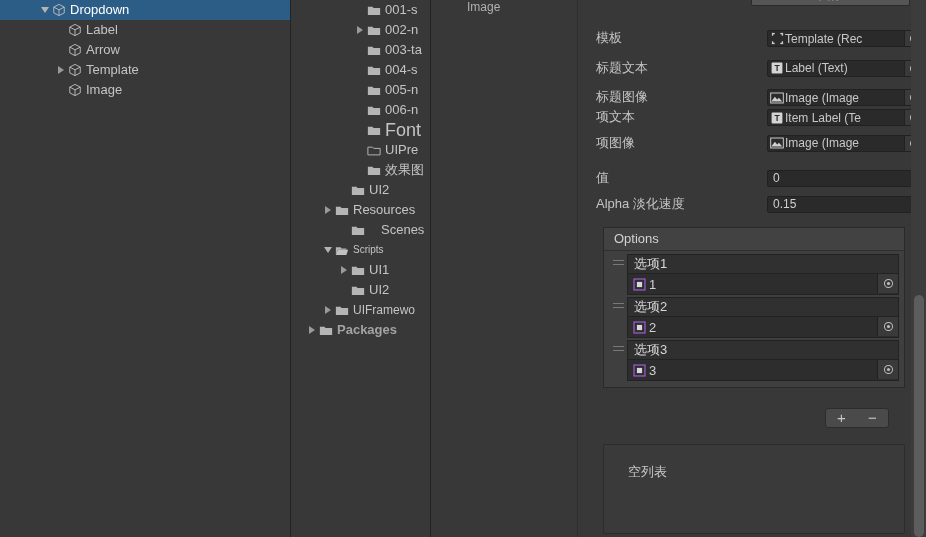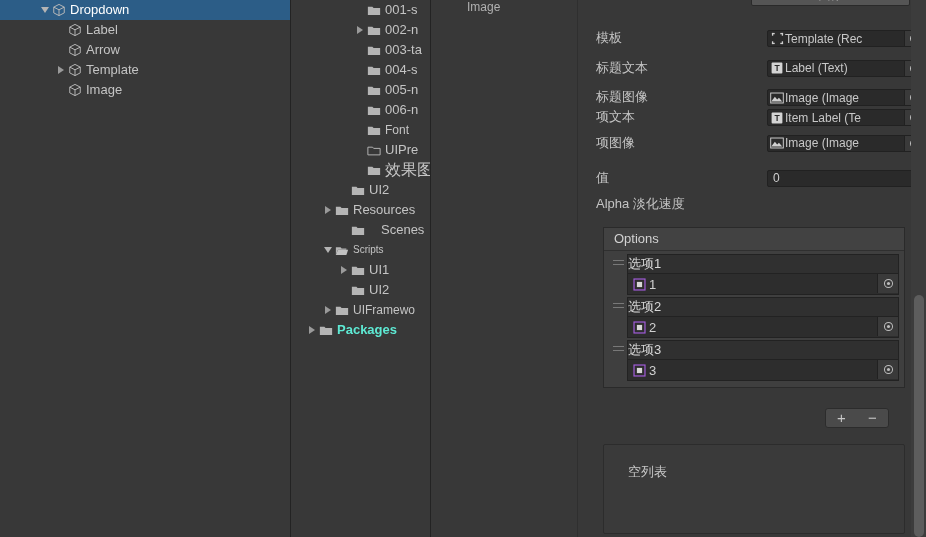--- a/index.html
+++ b/index.html
@@ -71,21 +71,21 @@
   
   .optbox{position:absolute;left:25px;width:300px;background:#3f3f3f;border:1px solid #2a2a2a;border-radius:0;}
   .opthdr{height:22px;line-height:22px;padding-left:10px;font-size:13px;color:#d2d2d2;background:#424242;border-bottom:1px solid #2f2f2f;}
   .optlist{padding:3px 5px 4px 5px;}
   .optitem{display:flex;margin-bottom:2px;}
   .drag{flex:0 0 18px;display:flex;flex-direction:column;align-items:center;justify-content:flex-start;padding-top:6px;}
   .drag i{display:block;width:11px;height:1px;background:#787878;margin-bottom:3px;}
   .optfields{flex:1 1 auto;}
   .optname{
     height:20px;box-sizing:border-box;background:#303030;border:1px solid #222;
-    color:#d8d8d8;font-size:13px;line-height:18px;padding-left:0;white-space:nowrap;overflow:hidden;
+    color:#d8d8d8;font-size:13px;line-height:18px;padding-left:6px;white-space:nowrap;overflow:hidden;
   }
   .optsprite{
     position:relative;height:21px;box-sizing:border-box;background:#2d2d2d;border:1px solid #222;border-top:none;
     display:flex;align-items:center;color:#d0d0d0;font-size:13px;overflow:hidden;
   }
   .optsprite .sicon{flex:0 0 16px;width:16px;height:16px;margin-left:3px;margin-right:2px;display:flex;align-items:center;justify-content:center;}
   .optsprite .pick{height:19px;width:20px;}
 
   .plusminus{
     position:absolute;width:62px;height:18px;
@@ -232,41 +232,41 @@
       <span class="lbl" style="font-size:13px;">006-n</span>
     </div>
     <div class="row">
       <span class="pad" style="width:50px"></span>
       <span class="foldout"></span>
       <span class="folder">
         <svg width="14" height="13" viewBox="0 0 16 14">
           <path d="M1 2.6h5.2l1.3 1.5H15V12H1Z" fill="#b5b5b5"></path>
         </svg>
       </span>
-      <span class="lbl" style="font-size:12px;text-align:center;">Font</span>
+      <span class="lbl" style="font-size:18px;text-align:center;">Font</span>
     </div>
     <div class="row">
       <span class="pad" style="width:50px"></span>
       <span class="foldout"></span>
       <span class="folder">
         <svg width="14" height="13" viewBox="0 0 16 14">
           <path d="M1 3.2V12h14V4.6H7.6L6.4 3.2Z" fill="none" stroke="#b5b5b5" stroke-width="1.1" stroke-linejoin="round"></path>
         </svg>
       </span>
       <span class="lbl" style="font-size:13px;">UIPre</span>
     </div>
     <div class="row">
       <span class="pad" style="width:50px"></span>
       <span class="foldout"></span>
       <span class="folder">
         <svg width="14" height="13" viewBox="0 0 16 14">
           <path d="M1 2.6h5.2l1.3 1.5H15V12H1Z" fill="#b5b5b5"></path>
         </svg>
       </span>
-      <span class="lbl" style="font-size:16px;">效果图</span>
+      <span class="lbl" style="font-size:13px;">效果图</span>
     </div>
     <div class="row">
       <span class="pad" style="width:34px"></span>
       <span class="foldout"></span>
       <span class="folder">
         <svg width="14" height="13" viewBox="0 0 16 14">
           <path d="M1 2.6h5.2l1.3 1.5H15V12H1Z" fill="#b5b5b5"></path>
         </svg>
       </span>
       <span class="lbl" style="font-size:13px;">UI2</span>
@@ -343,21 +343,21 @@
     <div class="row">
       <span class="pad" style="width:2px"></span>
       <span class="foldout">
         <span class="tri right"></span>
       </span>
       <span class="folder">
         <svg width="14" height="13" viewBox="0 0 16 14">
           <path d="M1 2.6h5.2l1.3 1.5H15V12H1Z" fill="#b5b5b5"></path>
         </svg>
       </span>
-      <span class="lbl" style="font-size:13px;font-weight:bold;color:#5eead4;">Packages</span>
+      <span class="lbl" style="font-size:13px;font-weight:bold;color:#a3a3a3;">Packages</span>
     </div>
   </div>
 <div class="vline" style="left:290px;"></div>
 
 <div class="panel" id="midcol">
   <div class="imglabel">Image</div>
 </div>
 <div class="vline" style="left:430px;"></div>
 <div class="vline" style="left:577px;width:11px;background:#2f2f2f;"></div>
 
@@ -461,20 +461,21 @@
             </svg>
           </span>
         </span>
       </div>
       <div class="frow" style="top: 167px;">
         <span class="flabel">值</span>
         <span class="finput">0</span>
       </div>
       <div class="frow" style="top: 193px;">
         <span class="flabel">Alpha 淡化速度</span>
+        <span class="finput">0.15</span>
       </div>
       <div class="optbox" style="top: 227px;">
         <div class="opthdr">Options</div>
         <div class="optlist">
           <div class="optitem">
             <span class="drag">
               <i></i>
               <i></i>
             </span>
             <span class="optfields">

